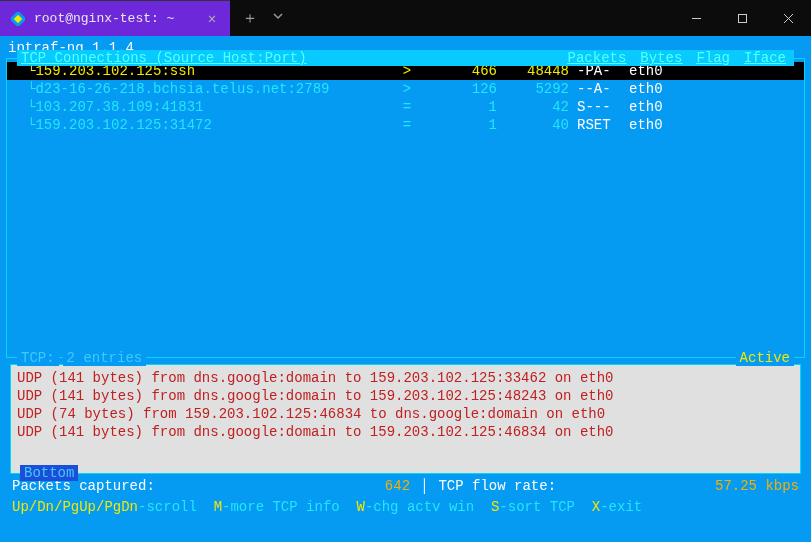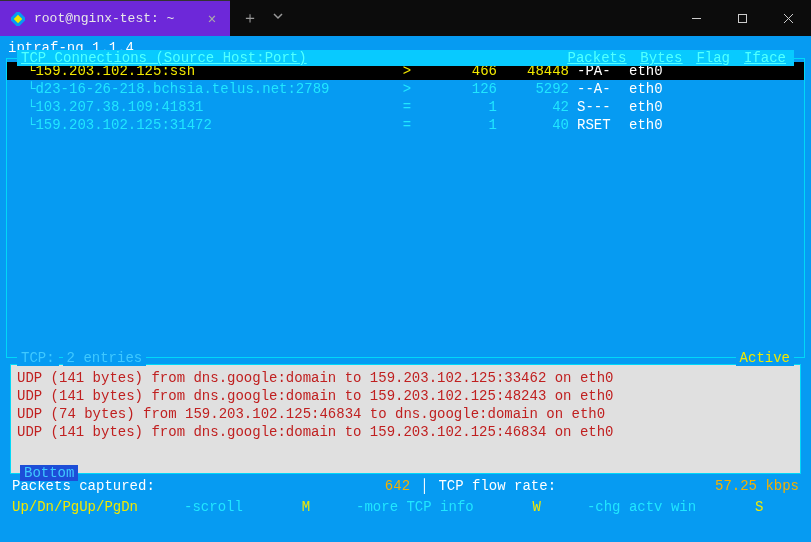--- a/index.html
+++ b/index.html
@@ -134,23 +134,23 @@
   .stats-bar, .help-bar {
     margin: 3px 4px 0 4px;
     display: flex;
     white-space: pre;
     height: 18px;
     line-height: 18px;
   }
   .stats-bar { color: #fff; padding: 0 6px; }
   .stats-bar .val { color: #f5b000; }
   .sep { color: #fff; margin: 0 10px; }
-  .help-bar { padding: 0 6px; gap: 21px; }
+  .help-bar { padding: 0 6px; }
   .help-key { color: #f2e800; }
-  .help-act { color: #20e6ff; padding-left: 25px; }
+  .help-act { color: #20e6ff; }
 </style>
 </head>
 <body>
 
 <div class="titlebar">
   <div class="tab">
     <span class="tab-icon">
       <svg width="14" height="14" viewBox="0 0 14 14">
           <rect x="1" y="1" width="12" height="12" fill="#069bf2" transform="rotate(45 7 7)"></rect>
           <rect x="4" y="4" width="6" height="6" fill="#f2e800" transform="rotate(45 7 7)"></rect>

